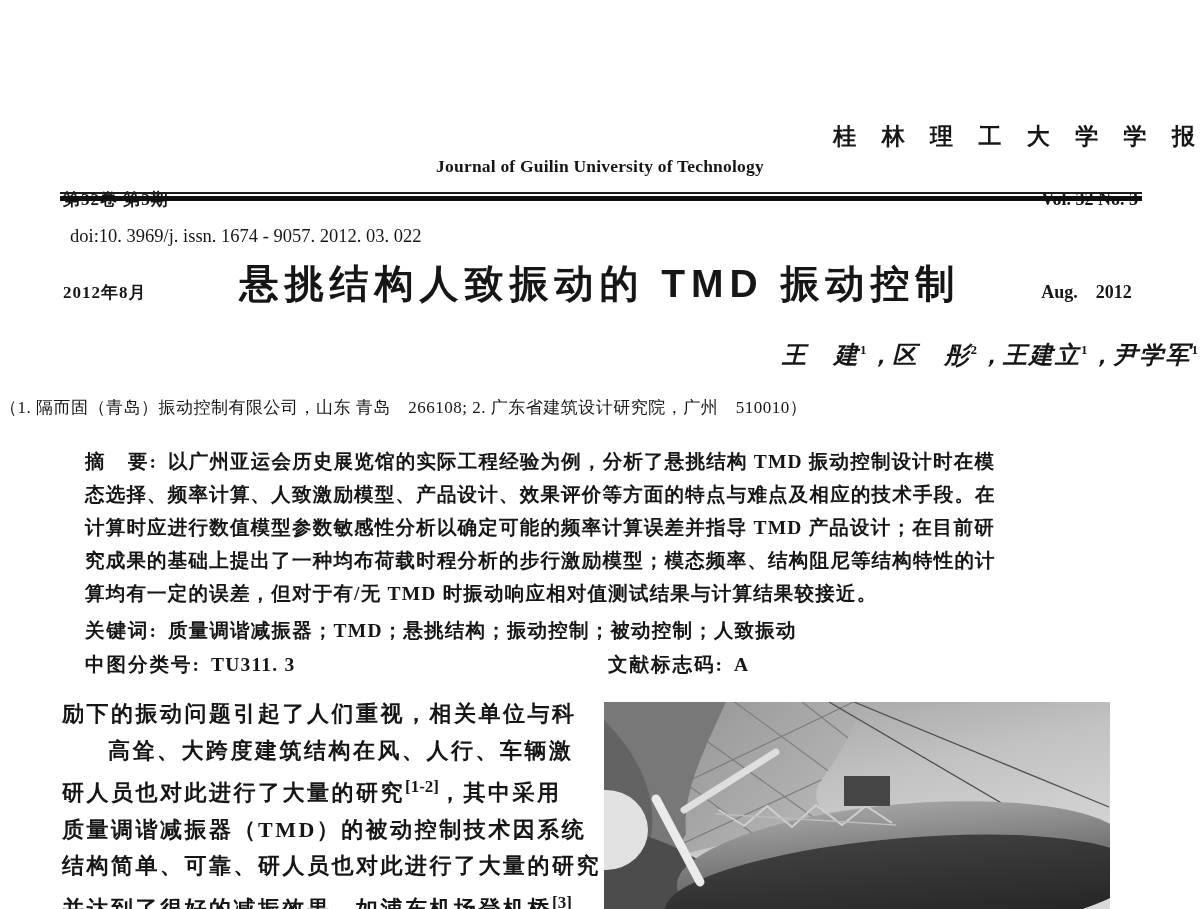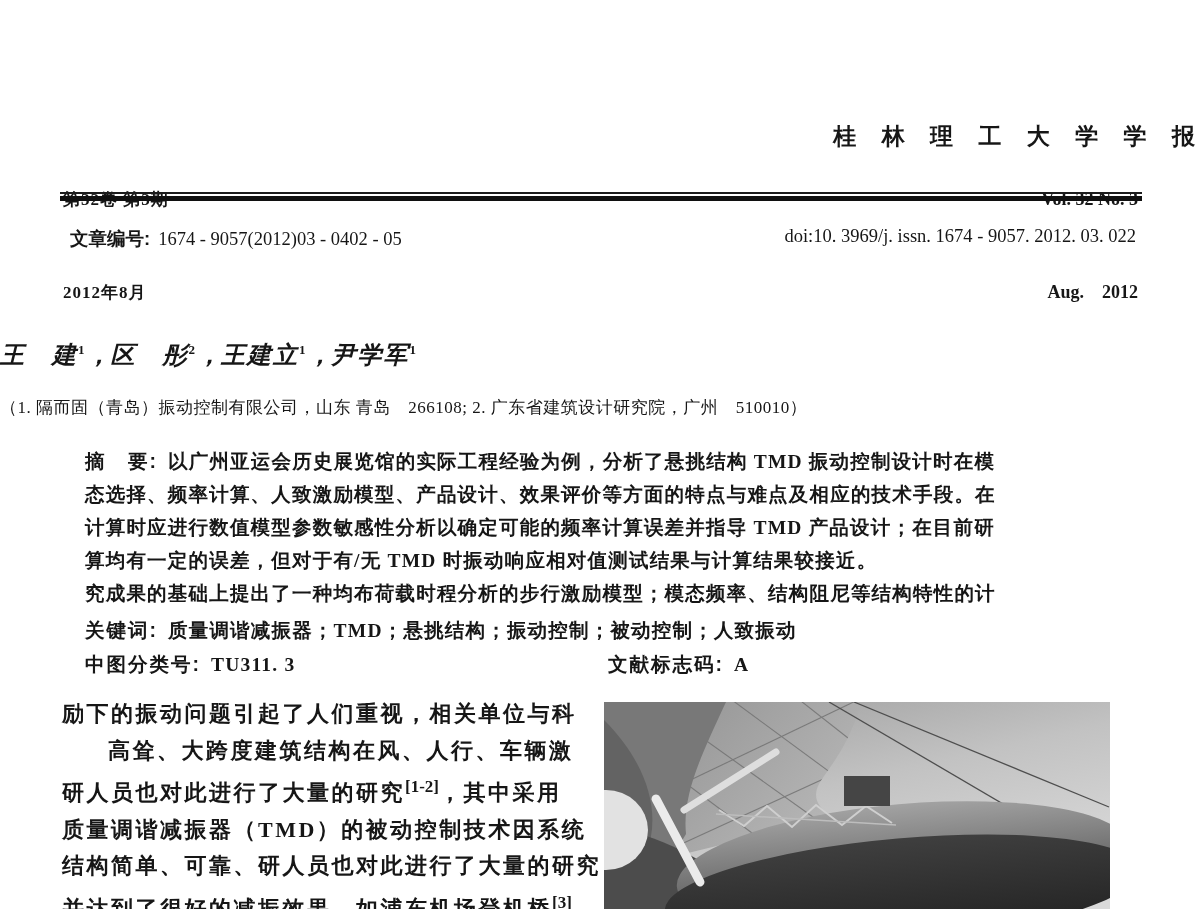--- a/index.html
+++ b/index.html
@@ -25,21 +25,21 @@
   }
   .journal-title-cn {
     font-size: 23px; font-weight: 700; letter-spacing: 5px; word-spacing: 9px;
     font-family: "Liberation Sans", "DejaVu Sans", sans-serif;
     text-align: right;
   }
   .journal-title-en {
     margin-top: 4px; font-size: 17.5px; font-weight: 700; letter-spacing: 0.2px;
   }
   .header-right {
-    position: absolute; right: 62px; top: 122px; text-align: right;
+    position: absolute; right: 62px; top: 122px; 
     font-weight: 700; font-size: 18px; line-height: 31px; white-space: pre;
   }
 
   
   .rule-thin  { position: absolute; left: 60px; right: 58px; top: 192px; height: 2px; background: #1c1c1c; }
   .rule-thick { position: absolute; left: 60px; right: 58px; top: 196px; height: 5px; background: #101010; }
 
   
   .meta-row {
     position: absolute; left: 70px; right: 64px; top: 226px;
@@ -47,38 +47,38 @@
   }
   .meta-label { font-weight: 700; font-family: "Liberation Sans", "DejaVu Sans", sans-serif; margin-right: 8px; }
 
   
   .article-title {
     position: absolute; left: 0; right: 0; top: 257px; text-align: center;
     font-size: 39px; font-weight: 700; letter-spacing: 6px;
     font-family: "Liberation Sans", "DejaVu Sans", sans-serif;
   }
   .authors-line {
-    position: absolute; left: 0; right: 0; top: 339px; text-align: left;
+    position: absolute; left: 0; right: 0; top: 339px; text-align: right;
     font-size: 24px; font-style: italic; letter-spacing: 2px; font-weight: 600;
   }
   .author-sup { font-size: 13px; font-style: normal; }
   .author-separator { letter-spacing: 0; }
   .affiliation {
     position: absolute; left: 0; right: 0; top: 396px; text-align: left;
     font-size: 17px; letter-spacing: 0.5px;
   }
 
   
   .abstract {
     position: absolute; left: 85px; width: 1035px; top: 445px;
     font-size: 19.5px; line-height: 33px; letter-spacing: 1.2px; font-weight: 600;
   }
   .abs-line { white-space: nowrap; }
   .block-label {
-    font-weight: 700; font-family: Liberation Sans, sans-serif;
+    font-weight: 700; font-family: Liberation Serif, serif;
     margin-right: 10px; letter-spacing: 2px;
   }
   .keywords-row { margin-top: 4px; white-space: nowrap; }
   .clc-row { margin-top: 1px; display: flex; white-space: nowrap; }
   .clc-left { width: 523px; }
 
   
   .body-par {
     position: absolute; left: 62px; top: 696px; width: 548px;
     font-size: 22px; line-height: 36.5px; letter-spacing: 2.5px; font-weight: 600;
@@ -99,49 +99,48 @@
 
 <div class="page">
 
   <div class="header-left">
     <div>第32卷 第3期</div>
     <div>2012年8月</div>
   </div>
 
   <div class="header-center">
     <div class="journal-title-cn">桂 林 理 工 大 学 学 报</div>
+    <div class="journal-title-en">Journal of Guilin University of Technology</div>
   </div>
 
   <div class="header-right">
     <div>Vol. 32 No. 3</div>
     <div>Aug.    2012</div>
   </div>
 
   <div class="rule-thin"></div>
   <div class="rule-thick"></div>
 
   <div class="meta-row">
-    <div>
-      <span class="meta-label">文章编号:</span><span>1674 - 9057(2012)03 - 0402 - 05</span>
-    </div>
     <div>doi:10. 3969/j. issn. 1674 - 9057. 2012. 03. 022</div>
   </div>
 
+  <div class="article-title">悬挑结构人致振动的 TMD 振动控制</div>
   <div class="authors-line"><span class="author-name">王　建</span><sup class="author-sup">1</sup><span class="author-separator">，</span><span class="author-name">区　彤</span><sup class="author-sup">2</sup><span class="author-separator">，</span><span class="author-name">王建立</span><sup class="author-sup">1</sup><span class="author-separator">，</span><span class="author-name">尹学军</span><sup class="author-sup">1</sup></div>
   <div class="affiliation">（1. 隔而固（青岛）振动控制有限公司，山东 青岛　266108; 2. 广东省建筑设计研究院，广州　510010）</div>
 
   <div class="abstract">
     <div class="abs-line">
       <span class="block-label">摘　要:</span><span>以广州亚运会历史展览馆的实际工程经验为例，分析了悬挑结构 TMD 振动控制设计时在模</span>
     </div>
     <div>
         <div class="abs-line">态选择、频率计算、人致激励模型、产品设计、效果评价等方面的特点与难点及相应的技术手段。在</div>
         <div class="abs-line">计算时应进行数值模型参数敏感性分析以确定可能的频率计算误差并指导 TMD 产品设计；在目前研</div>
+        <div class="abs-line">究成果的基础上提出了一种均布荷载时程分析的步行激励模型；模态频率、结构阻尼等结构特性的计</div>
         <div class="abs-line">算均有一定的误差，但对于有/无 TMD 时振动响应相对值测试结果与计算结果较接近。</div>
-        <div class="abs-line">究成果的基础上提出了一种均布荷载时程分析的步行激励模型；模态频率、结构阻尼等结构特性的计</div>
       </div>
     <div class="keywords-row">
       <span class="block-label">关键词:</span><span>质量调谐减振器；TMD；悬挑结构；振动控制；被动控制；人致振动</span>
     </div>
     <div class="clc-row">
       <div class="clc-left">
         <span class="block-label">中图分类号:</span><span>TU311. 3</span>
       </div>
       <div>
         <span class="block-label">文献标志码:</span><span>A</span>

